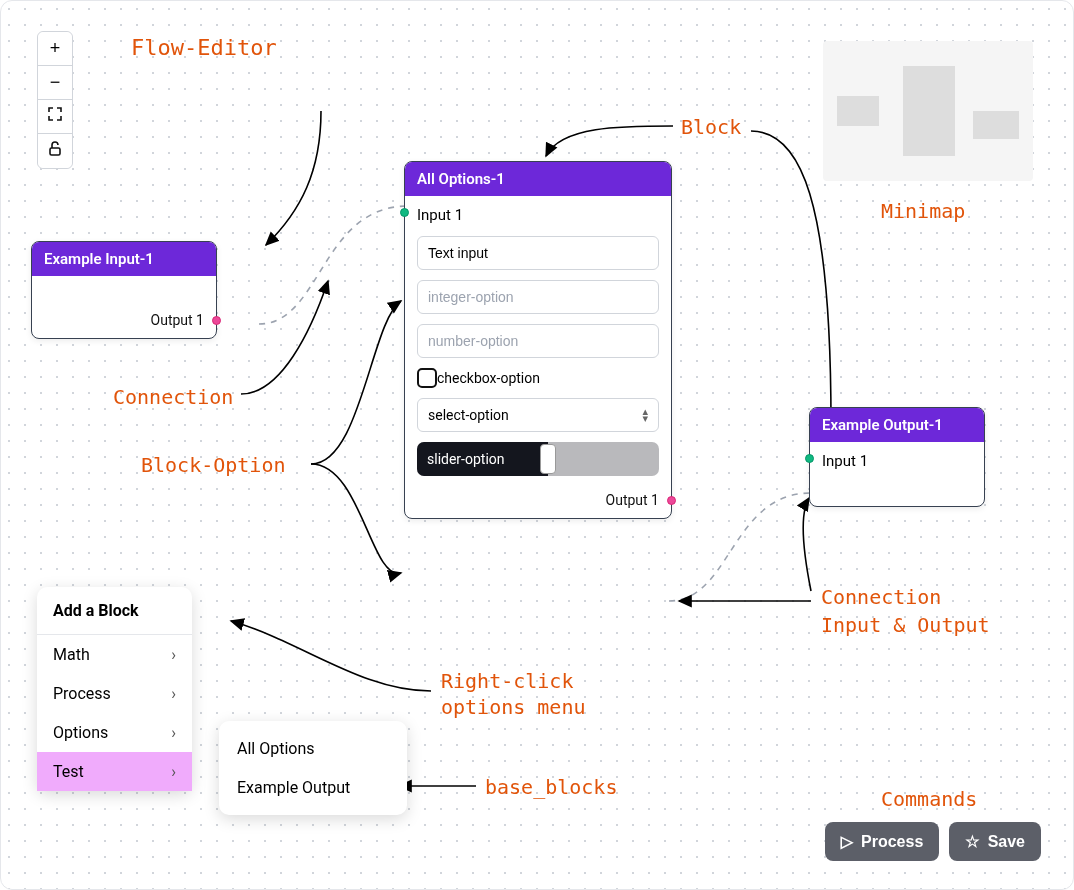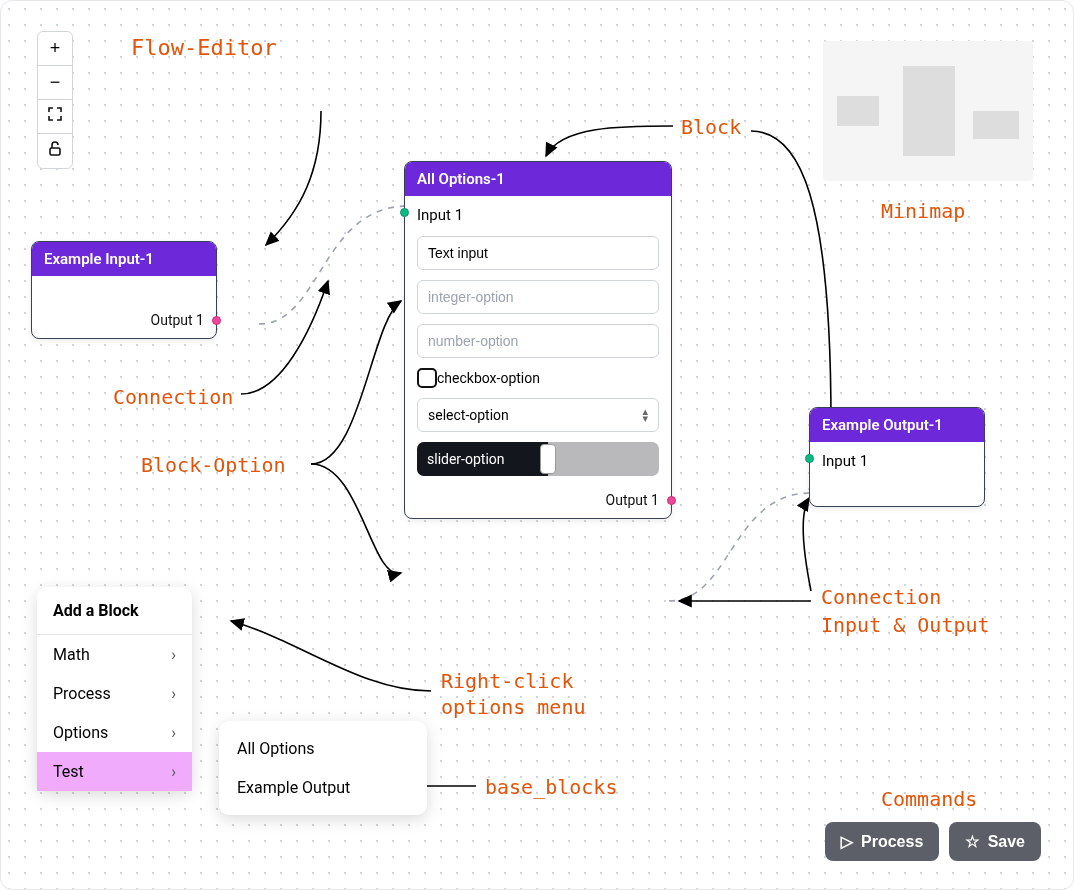--- a/index.html
+++ b/index.html
@@ -297,21 +297,21 @@
     <div class="cm-item">
         <span>Options</span>
         <span class="cm-chev">›</span>
       </div>
     <div class="cm-item active">
         <span>Test</span>
         <span class="cm-chev">›</span>
       </div>
   </div>
 
-  <div class="submenu" style="top:720px; left:218px; width:208px;">
+  <div class="submenu" style="top:720px; left:218px; width:188px;">
     <div class="sm-item">All Options</div>
     <div class="sm-item">Example Output</div>
   </div>
 
   <div class="cmd-row">
     <button class="cmd-btn">
       <span>▷</span>
       <span>Process</span>
     </button>
     <button class="cmd-btn">

